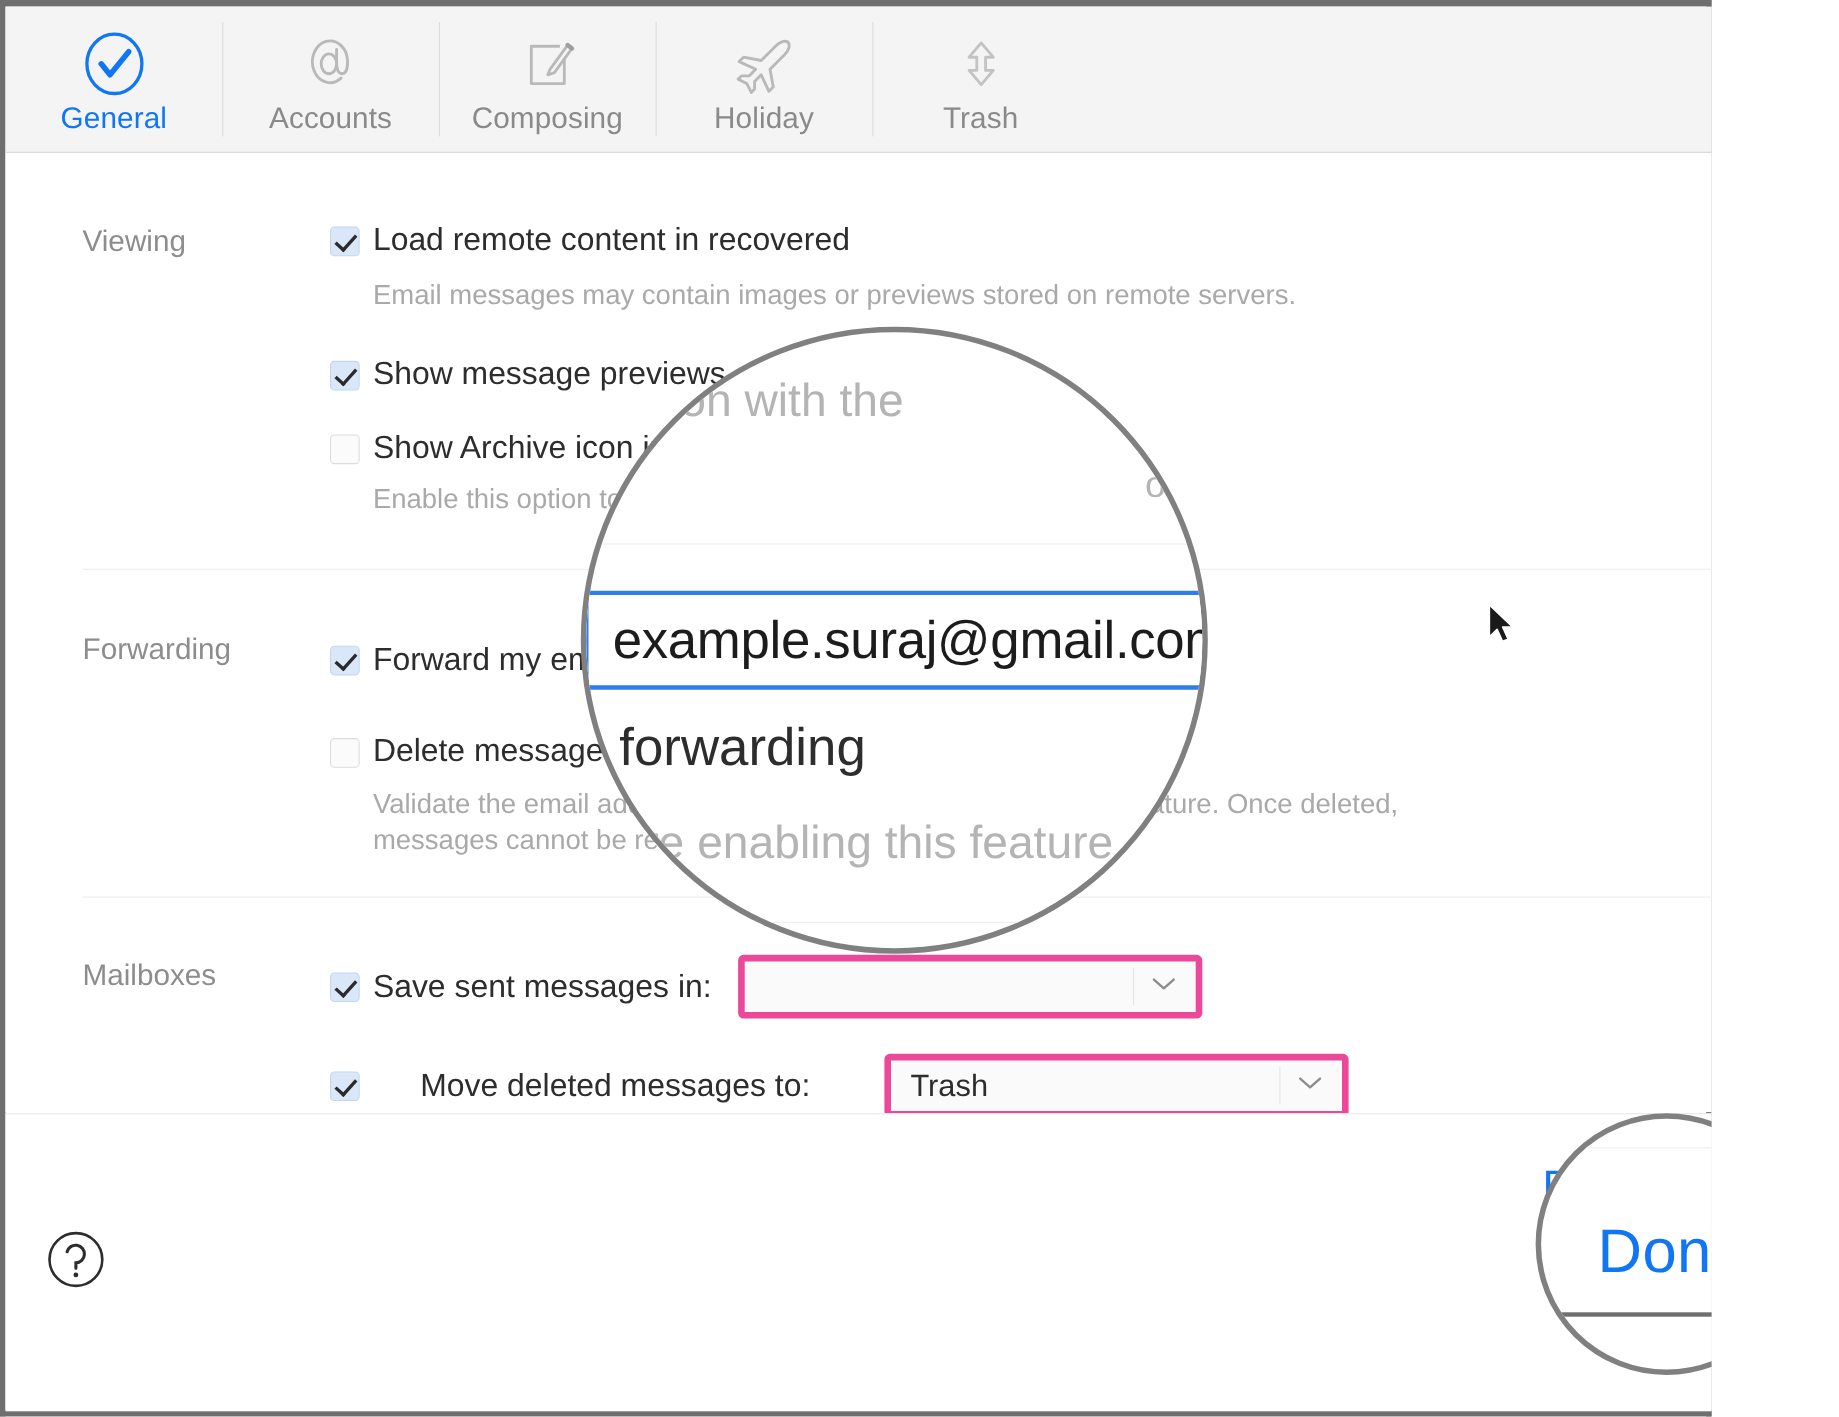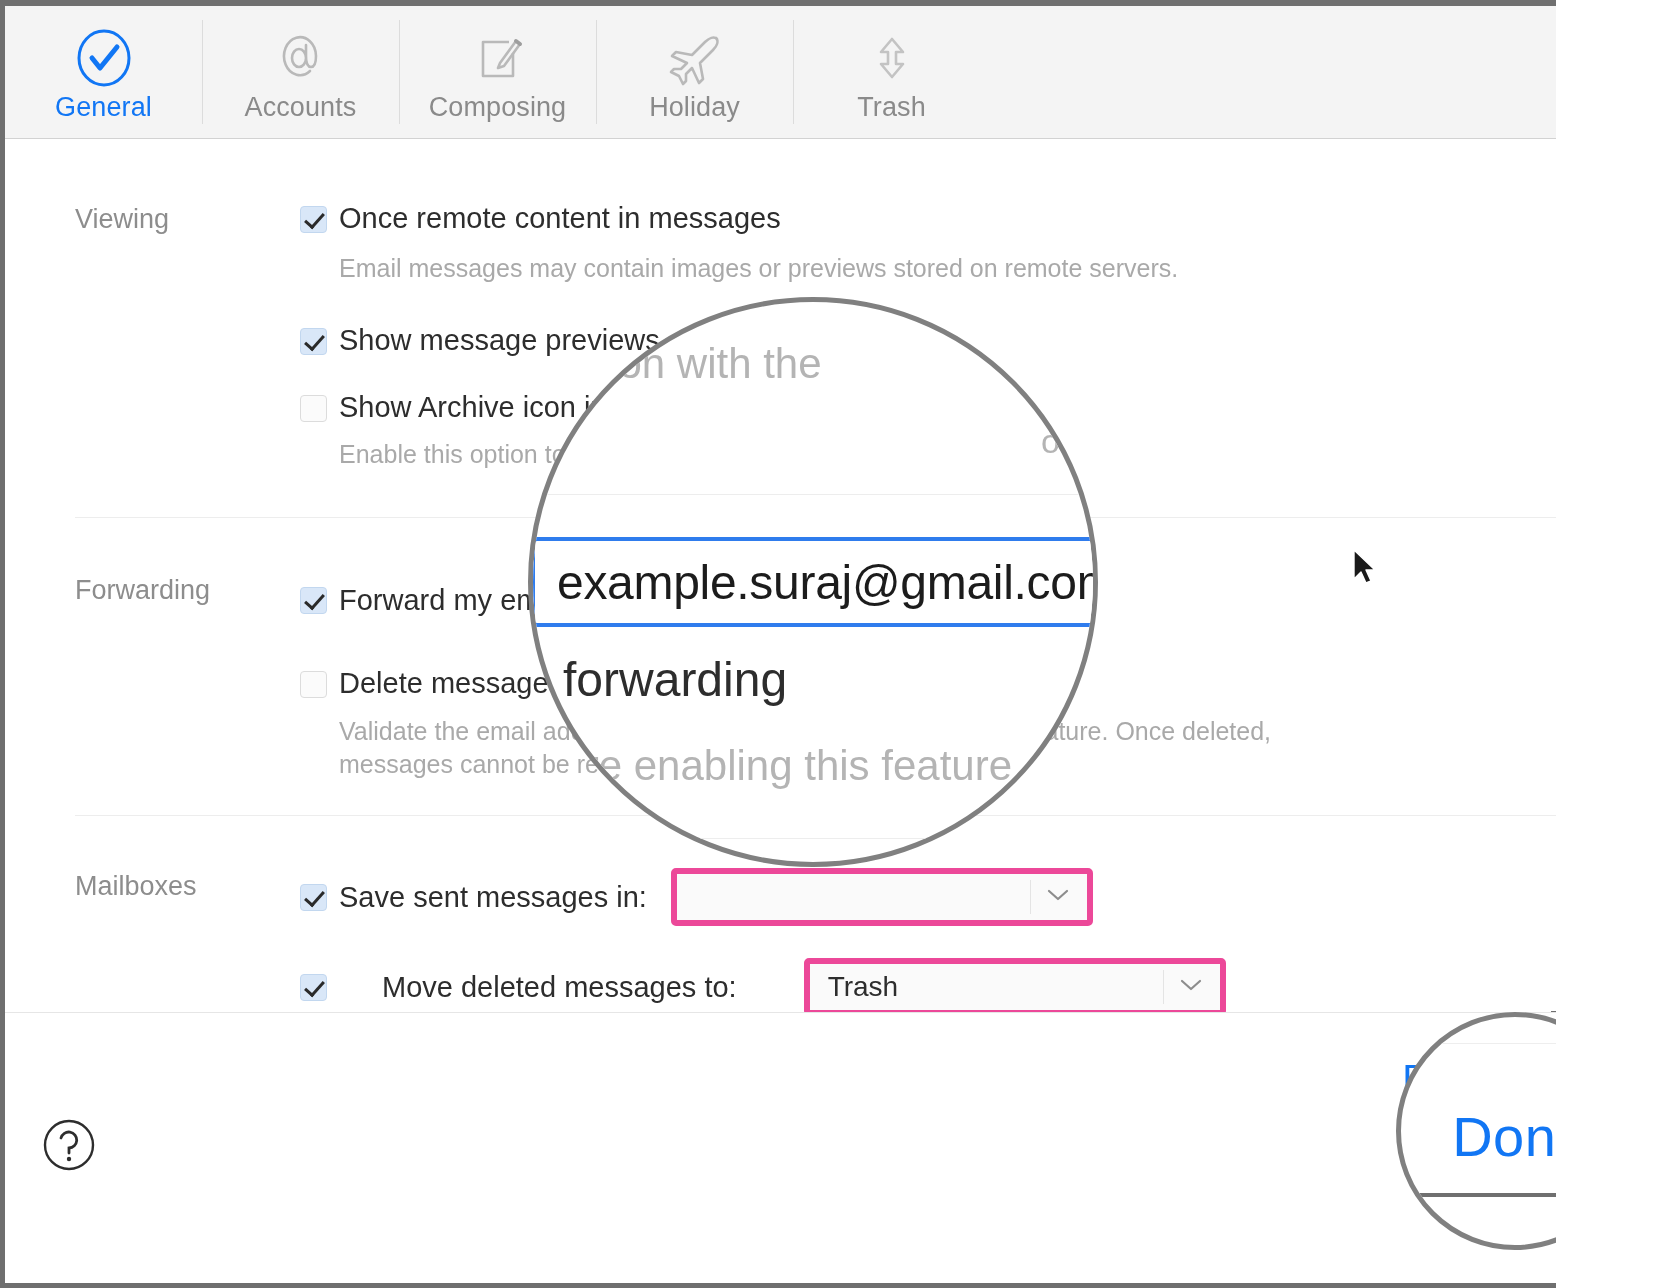--- a/index.html
+++ b/index.html
@@ -165,21 +165,21 @@
   </div>
 
   <div class="content">
 
     <div class="section" style="padding-top:62px;">
       <div class="sec-label">Viewing</div>
       <div class="sec-body">
 
         <div class="row">
           <span class="cb on"></span>
-          <span class="cb-label">Once remote content in messages</span>
+          <span class="cb-label">Load remote content in recovered</span>
         </div>
         <div class="desc" style="margin:16px 0 0 39px;">Email messages may contain images or previews stored on remote servers.</div>
 
         <div class="row" style="margin-top:38px;">
           <span class="cb on"></span>
           <span class="cb-label">Show message previews</span>
         </div>
 
         <div class="row" style="margin-top:32px;">
           <span class="cb off"></span>

